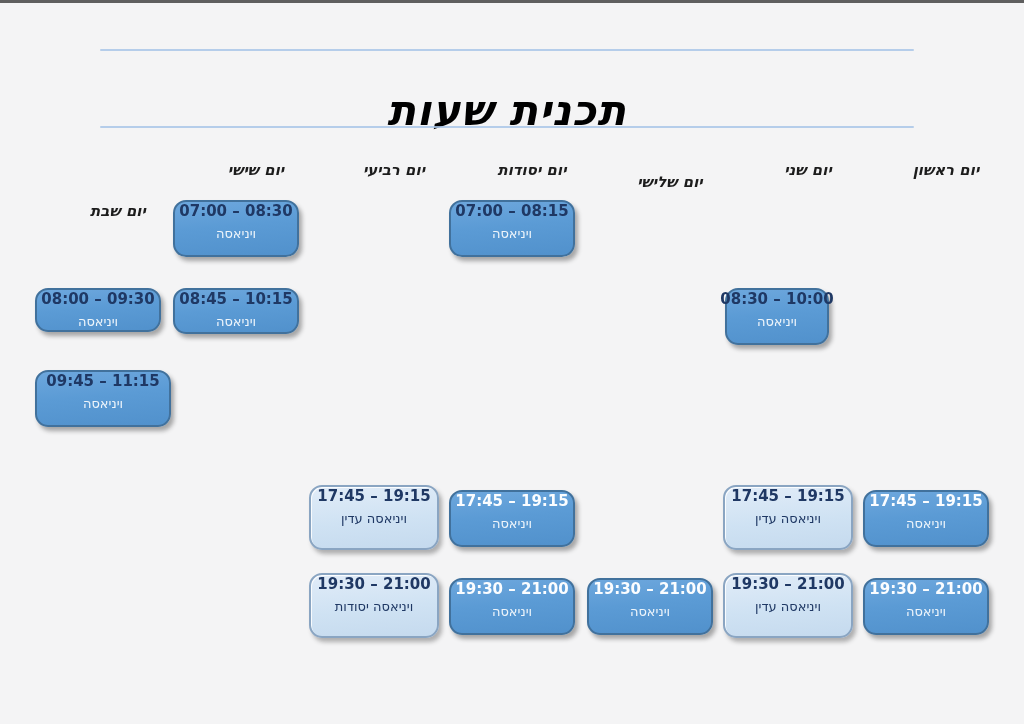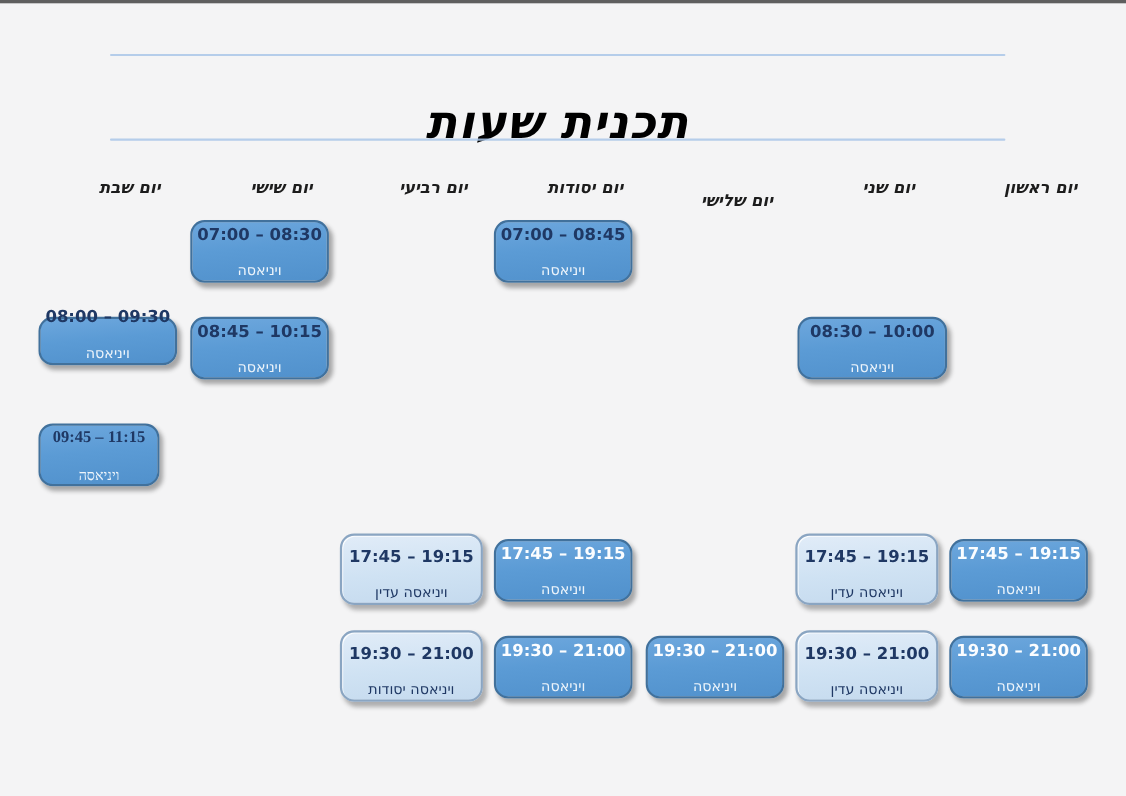--- a/index.html
+++ b/index.html
@@ -25,22 +25,22 @@
     color: #000000; letter-spacing: 1px; line-height: 52px;
     direction: rtl;
   }
   .day-header {
     position: absolute; top: 160px; width: 138px;
     text-align: center; font-weight: bold; font-style: italic;
     font-size: 15px; color: #1c1c1c; direction: rtl; line-height: 20px;
   }
   .card {
     position: absolute; border-radius: 13px; box-sizing: border-box;
-    display: flex; flex-direction: column; align-items: center; justify-content: flex-end;
-    gap: 17px; direction: rtl;
+    display: flex; flex-direction: column; align-items: center; justify-content: flex-start;
+    gap: 6px; direction: rtl;
     box-shadow: 3px 4px 4px rgba(40,40,40,.38);
   }
   .card.blue {
     background: linear-gradient(175deg, #6da7dd 0%, var(--card-blue, #5b9bd5) 45%, #5191cc 100%);
     border: 2px solid var(--card-blue-border, #41719c);
   }
   .card.light {
     background: linear-gradient(175deg, #e1ecf8 0%, var(--card-light, #cfe2f3) 55%, #c5daee 100%);
     border: 2px solid var(--card-light-border, #8aa5c2);
     box-shadow: 3px 4px 4px rgba(40,40,40,.34), inset 1px 1px 0 rgba(255,255,255,.85);
@@ -67,40 +67,40 @@
     <div class="day-header" style="left: 877px;">יום ראשון</div>
     <div class="card blue time-white" style="width: 126px; height: 57px; left: 863px; top: 490px;">
       <div class="time">17:45 – 19:15</div>
       <div class="label">ויניאסה</div>
     </div>
     <div class="card blue time-white" style="width: 126px; height: 57px; left: 863px; top: 578px;">
       <div class="time">19:30 – 21:00</div>
       <div class="label">ויניאסה</div>
     </div>
     <div class="day-header" style="left: 739px;">יום שני</div>
-    <div class="card blue time-navy" style="width: 136px; height: 57px; left: 725px; top: 288px;">
+    <div class="card blue time-navy" style="width: 104px; height: 57px; left: 725px; top: 288px;">
       <div class="time">08:30 – 10:00</div>
       <div class="label">ויניאסה</div>
     </div>
     <div class="card light time-navy" style="width: 130px; height: 65px; left: 723px; top: 485px;">
       <div class="time">17:45 – 19:15</div>
       <div class="label">ויניאסה עדין</div>
     </div>
     <div class="card light time-navy" style="width: 130px; height: 65px; left: 723px; top: 573px;">
       <div class="time">19:30 – 21:00</div>
       <div class="label">ויניאסה עדין</div>
     </div>
     <div class="day-header" style="left: 601px; margin-top: 12px;">יום שלישי</div>
     <div class="card blue time-white" style="width: 126px; height: 57px; left: 587px; top: 578px;">
       <div class="time">19:30 – 21:00</div>
       <div class="label">ויניאסה</div>
     </div>
     <div class="day-header" style="left: 463px;">יום יסודות</div>
     <div class="card blue time-navy" style="width: 126px; height: 57px; left: 449px; top: 200px;">
-      <div class="time">07:00 – 08:45</div>
+      <div class="time">07:00 – 08:15</div>
       <div class="label">ויניאסה</div>
     </div>
     <div class="card blue time-white" style="width: 126px; height: 57px; left: 449px; top: 490px;">
       <div class="time">17:45 – 19:15</div>
       <div class="label">ויניאסה</div>
     </div>
     <div class="card blue time-white" style="width: 126px; height: 57px; left: 449px; top: 578px;">
       <div class="time">19:30 – 21:00</div>
       <div class="label">ויניאסה</div>
     </div>
@@ -111,26 +111,26 @@
     </div>
     <div class="card light time-navy" style="width: 130px; height: 65px; left: 309px; top: 573px;">
       <div class="time">19:30 – 21:00</div>
       <div class="label">ויניאסה יסודות</div>
     </div>
     <div class="day-header" style="left: 187px; font-style: italic;">יום שישי</div>
     <div class="card blue time-navy" style="width: 126px; height: 57px; left: 173px; top: 200px;">
       <div class="time">07:00 – 08:30</div>
       <div class="label">ויניאסה</div>
     </div>
-    <div class="card blue time-navy" style="width: 126px; height: 57px; left: 173px; top: 288px;">
+    <div class="card blue time-navy" style="width: 126px; height: 46px; left: 173px; top: 288px;">
       <div class="time">08:45 – 10:15</div>
       <div class="label">ויניאסה</div>
     </div>
-    <div class="day-header" style="left: 49px;">יום שבת</div>
+    <div class="day-header" style="left: 49px; margin-top: 41px;">יום שבת</div>
     <div class="card blue time-navy" style="width: 126px; height: 44px; left: 35px; top: 288px;">
       <div class="time">08:00 – 09:30</div>
       <div class="label">ויניאסה</div>
     </div>
-    <div class="card blue time-navy" style="width: 110px; height: 57px; left: 35px; top: 385px; font-family: Liberation Serif, serif;">
+    <div class="card blue time-navy" style="width: 136px; height: 57px; left: 35px; top: 370px;">
       <div class="time">09:45 – 11:15</div>
       <div class="label">ויניאסה</div>
     </div>
   </div>
 
 </body></html>

